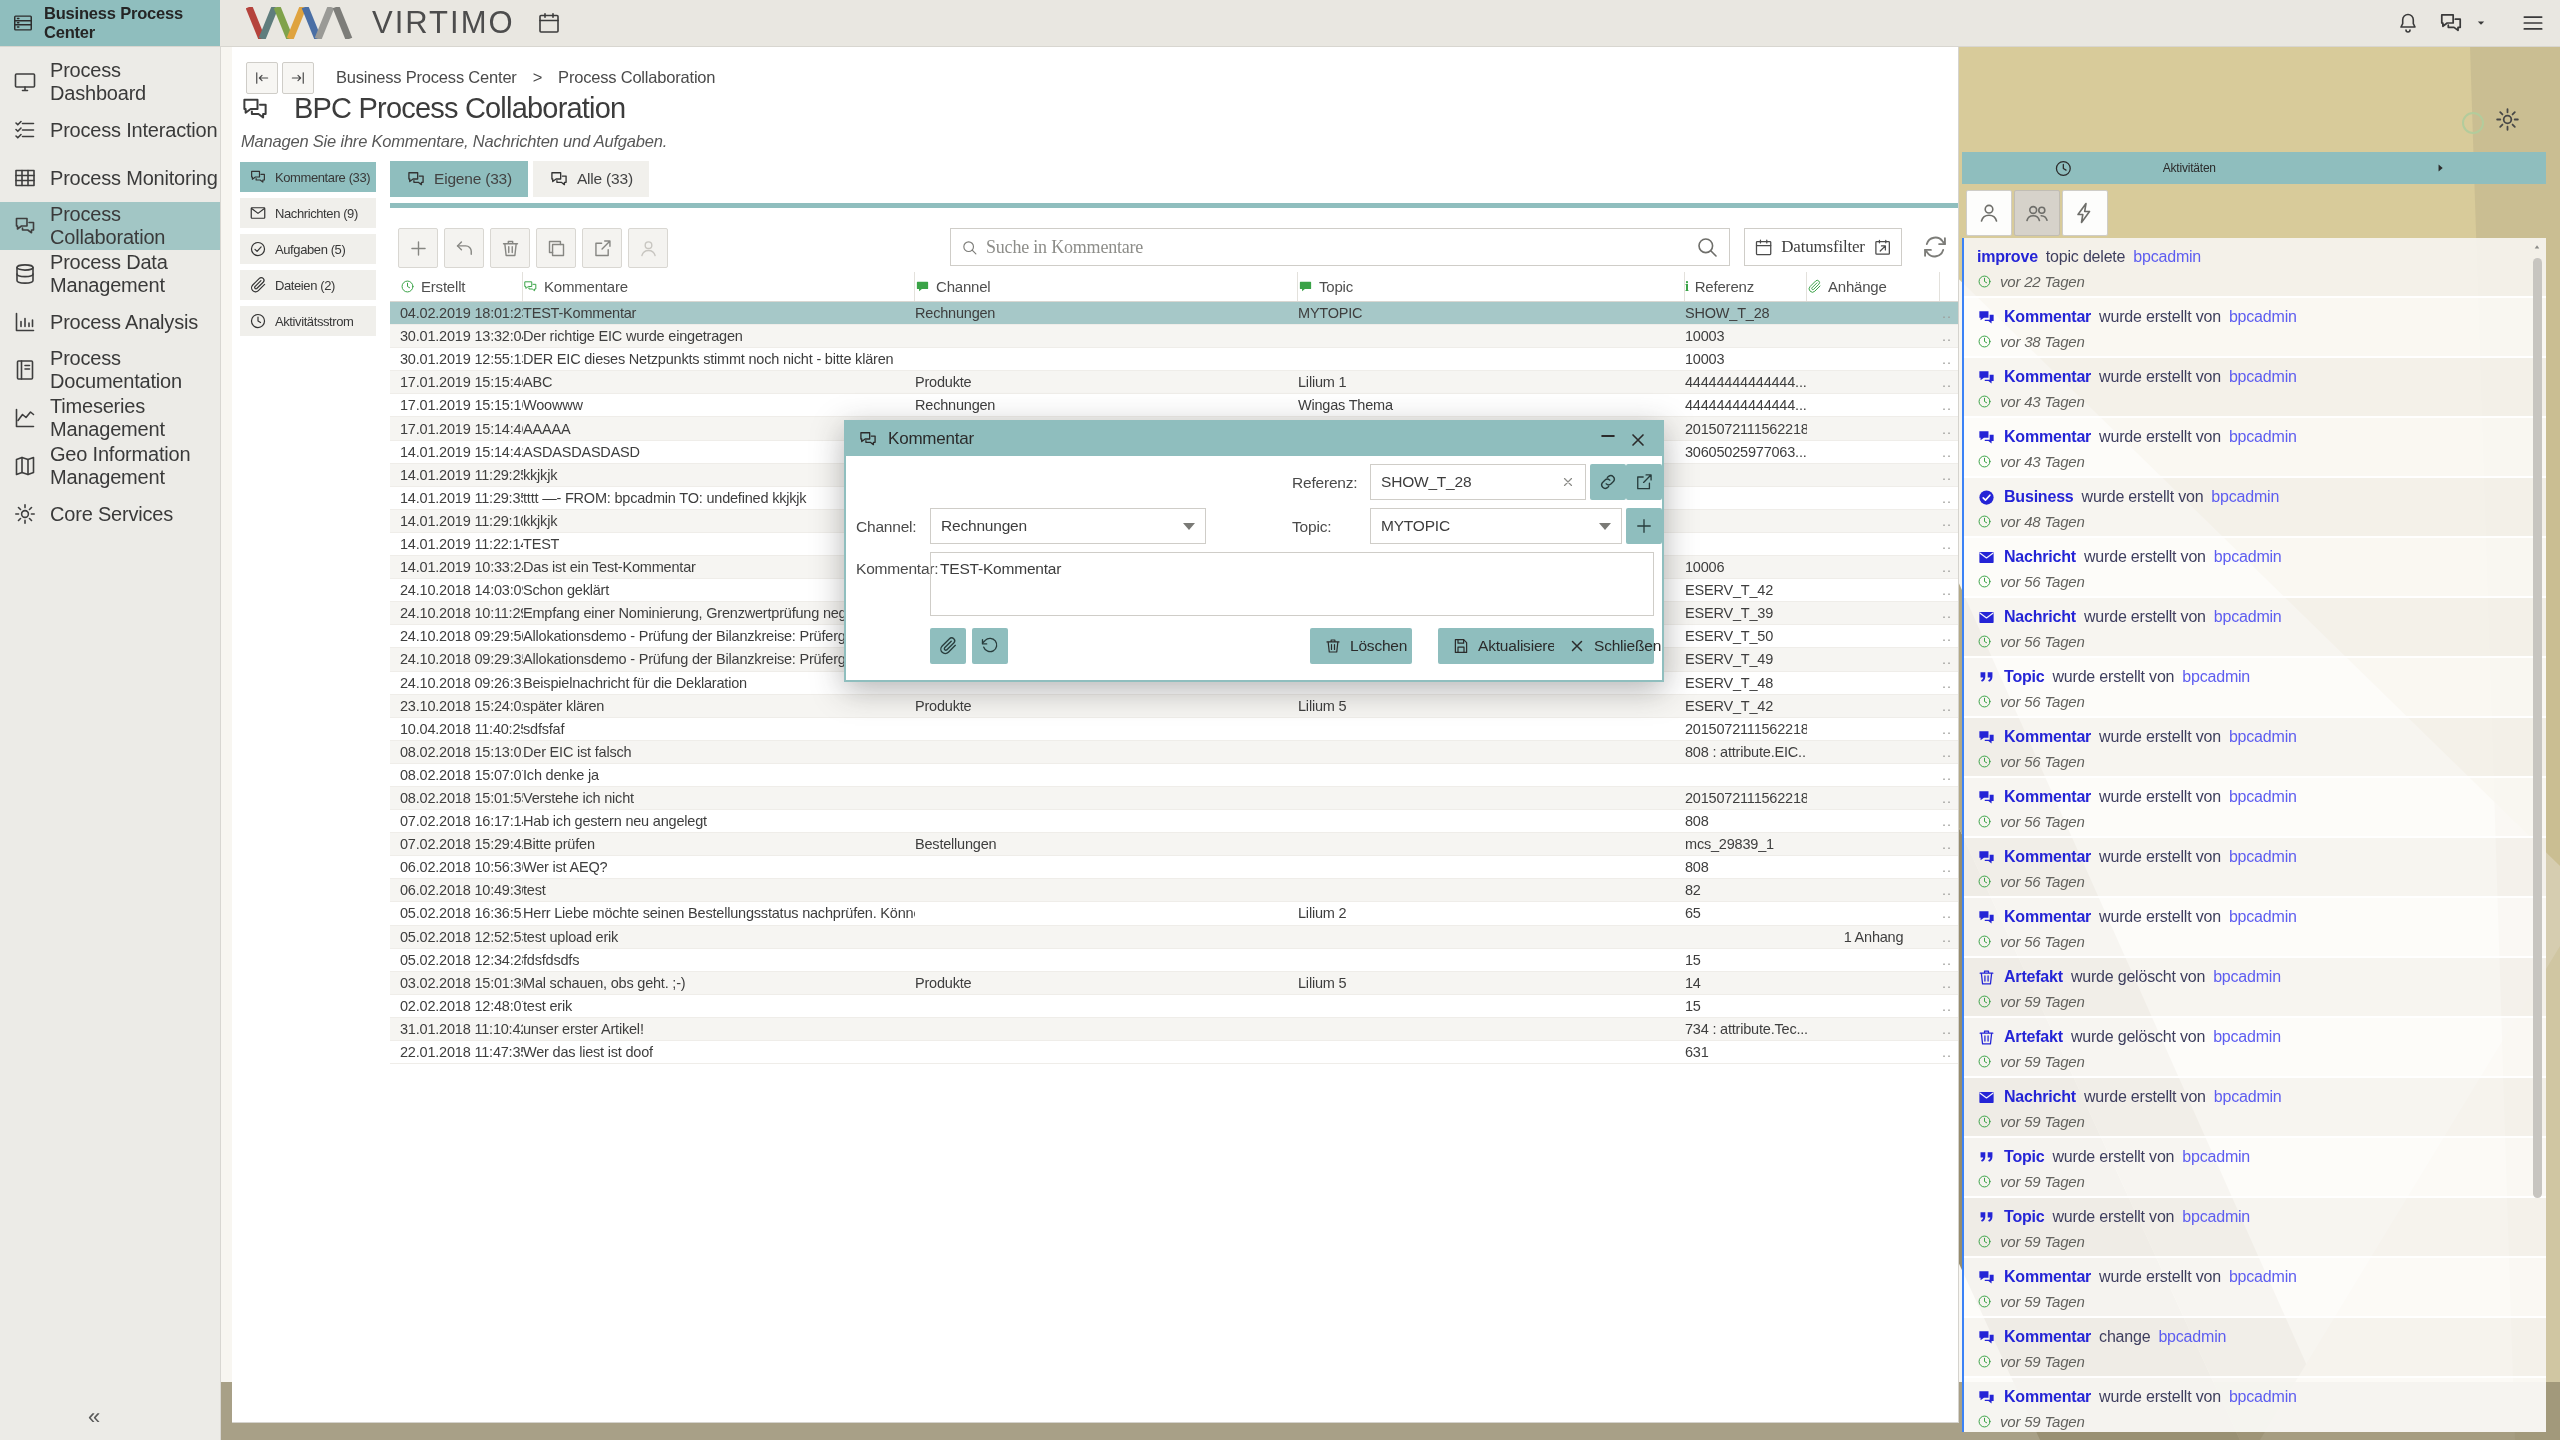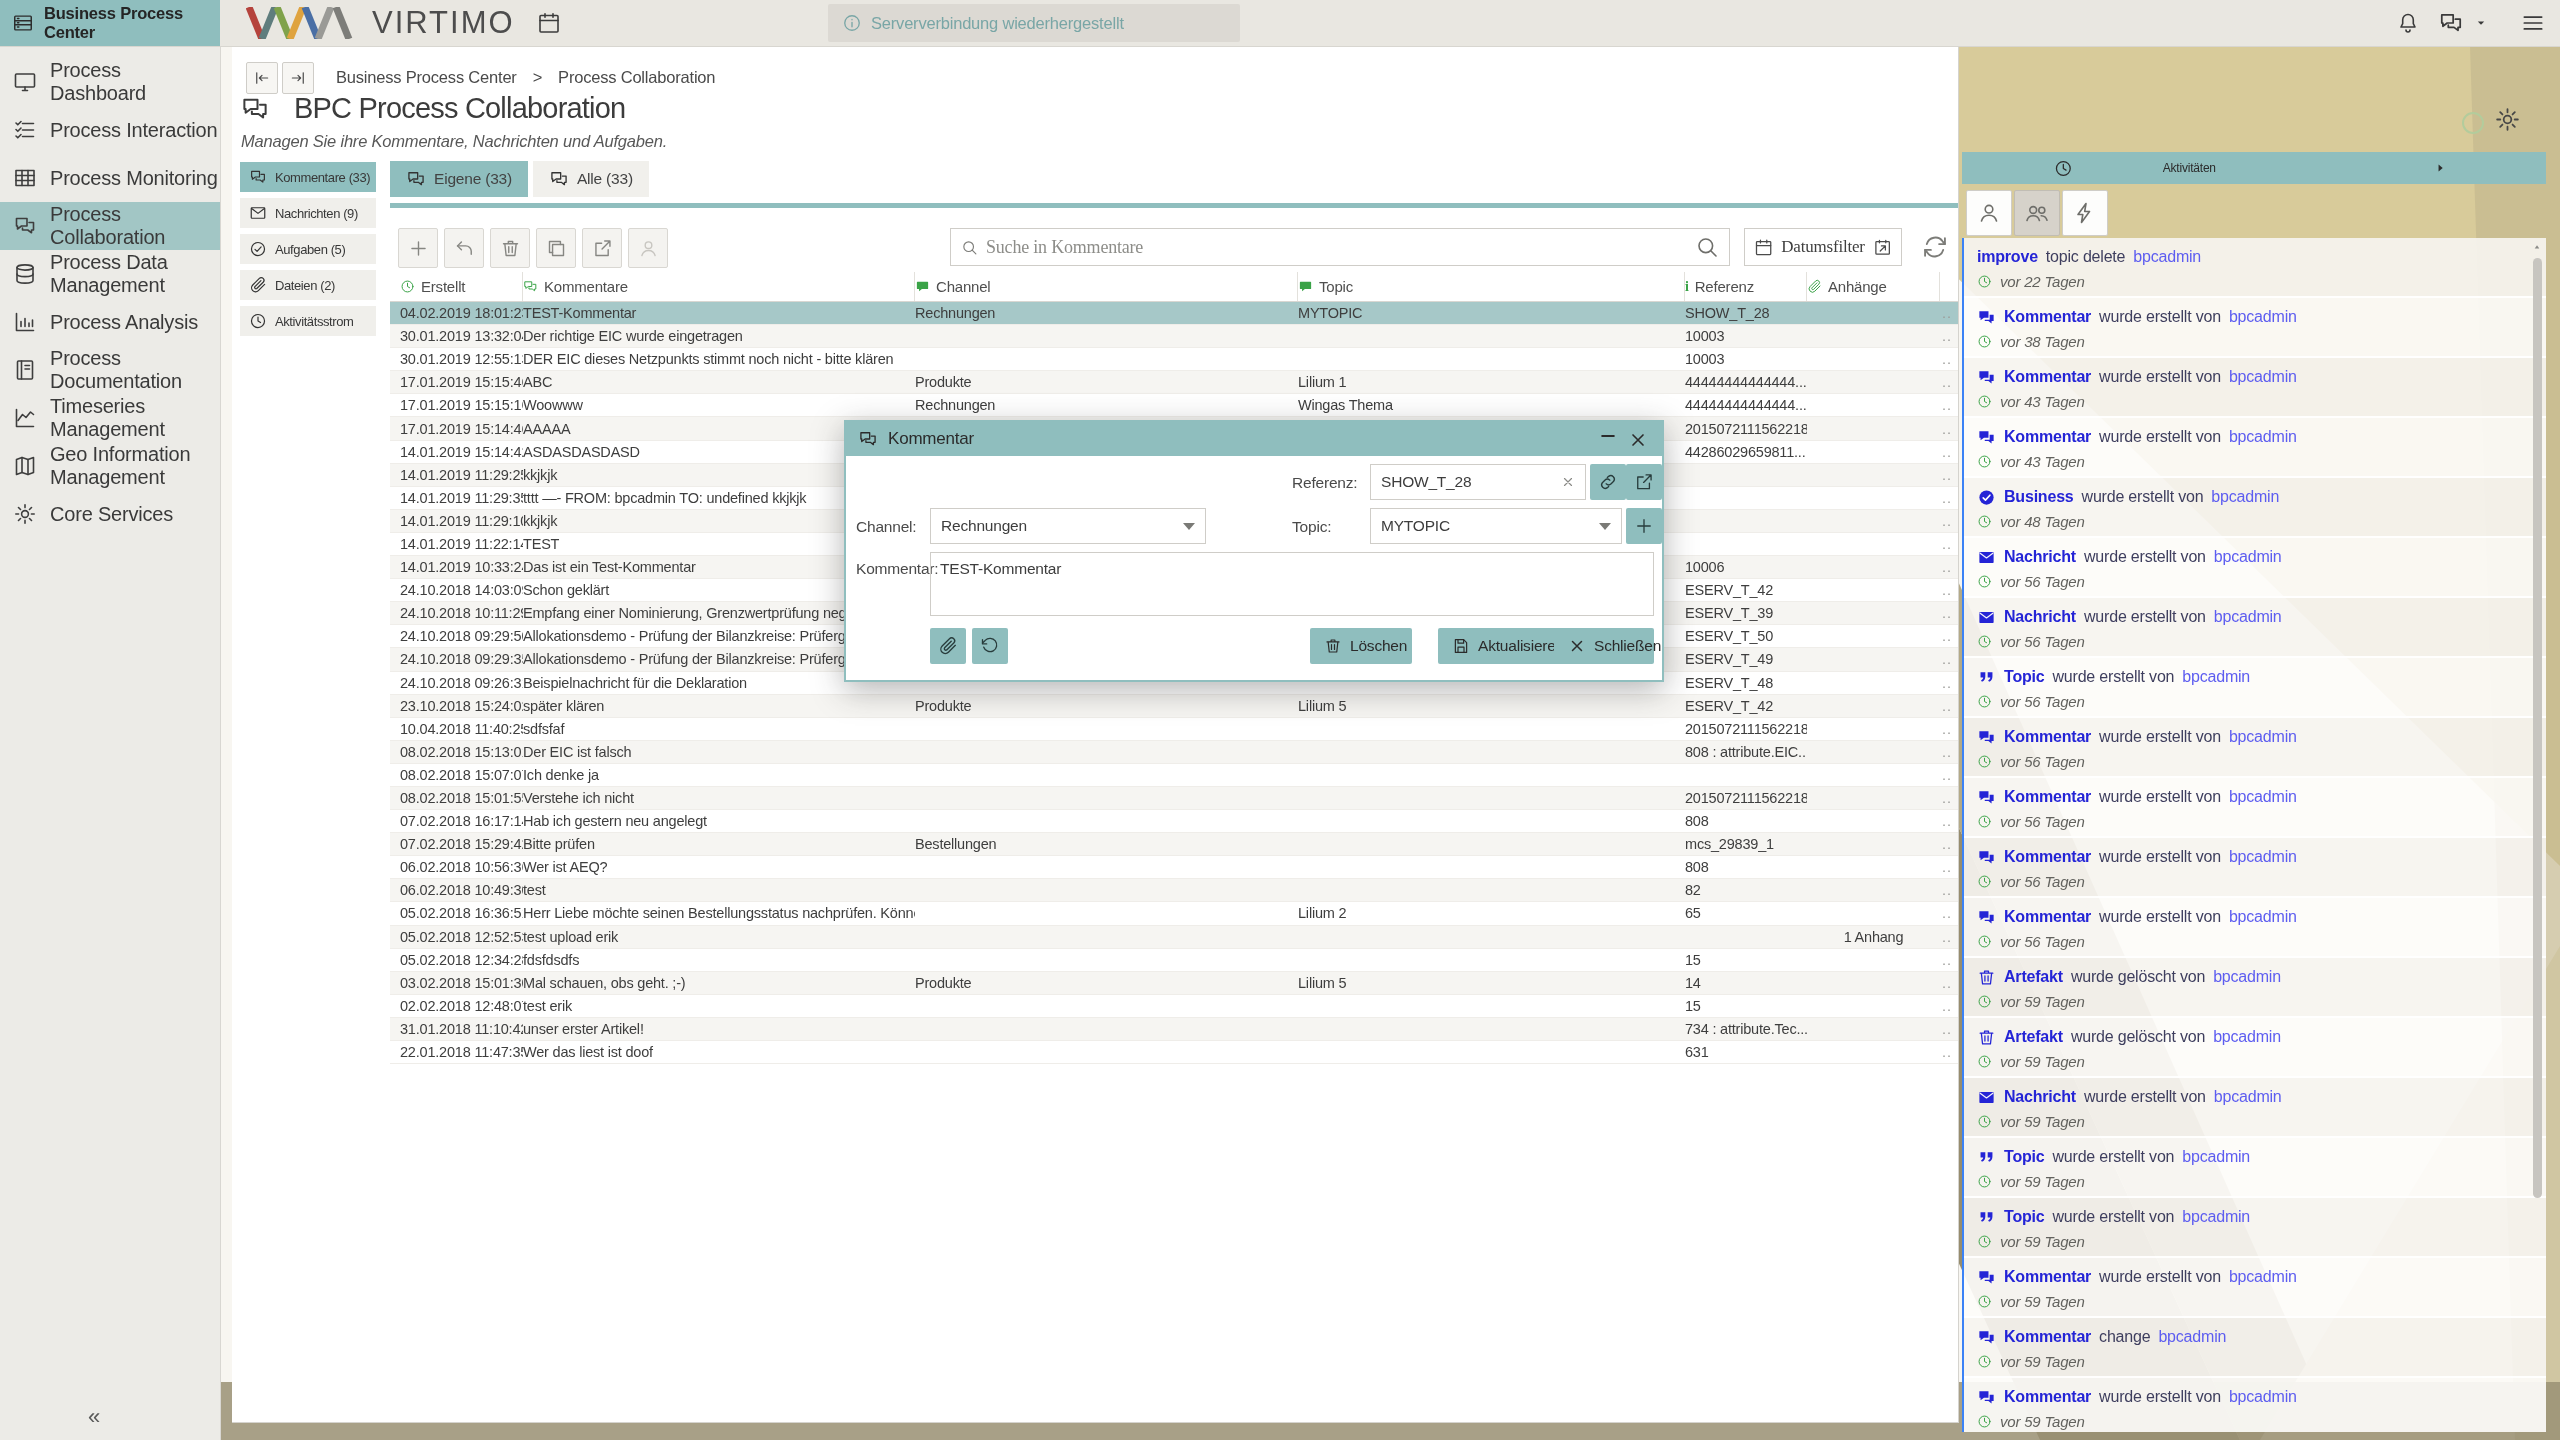--- a/index.html
+++ b/index.html
@@ -178,29 +178,20 @@
       </g>
     </svg>
     <span id="logo-text">VIRTIMO</span>
     <span class="ic" id="logo-cal">
         <svg viewBox="0 0 24 24">
           <rect x="3" y="4.5" width="18" height="16.5" rx="1"></rect>
           <path d="M3 9.5h18M8 2.8v3.5M16 2.8v3.5"></path>
         </svg>
       </span>
   </div>
-  <div id="toast" class="abs">
-    <span class="ic">
-        <svg viewBox="0 0 24 24">
-          <circle cx="12" cy="12" r="8.7"></circle>
-          <path d="M12 7.8v.3M12 11.2V16.5"></path>
-        </svg>
-      </span>
-    <span>Serververbindung wiederhergestellt</span>
-  </div>
   <div id="top-icons">
     <span class="ic ti-bell">
         <svg viewBox="0 0 24 24">
           <path d="M12 3.5a5.3 5.3 0 0 0-5.3 5.3v3.8L5 16h14l-1.7-3.4V8.8A5.3 5.3 0 0 0 12 3.5z"></path>
           <path d="M10 19a2 2 0 0 0 4 0"></path>
         </svg>
       </span>
     <span class="ic ti-chat">
         <svg viewBox="0 0 24 24">
           <path d="M3.5 4.5h10.5v7.5H8.5l-4 3v-3h-1z"></path>
@@ -611,21 +602,21 @@
           <div class="td"></div>
           <div class="td">2015072111562218110</div>
           <div class="td anh"></div>
           <div class="td dots">...</div>
         </div>
         <div class="tr grid">
           <div class="td">14.01.2019 15:14:42</div>
           <div class="td">ASDASDASDASD</div>
           <div class="td"></div>
           <div class="td"></div>
-          <div class="td">44286029659811...</div>
+          <div class="td">30605025977063...</div>
           <div class="td anh"></div>
           <div class="td dots">...</div>
         </div>
         <div class="tr grid alt">
           <div class="td">14.01.2019 11:29:25</div>
           <div class="td">kkjkjk</div>
           <div class="td"></div>
           <div class="td"></div>
           <div class="td"></div>
           <div class="td anh"></div>

